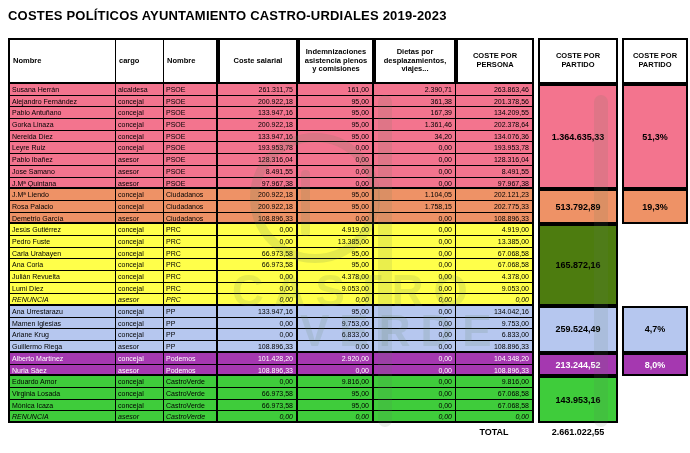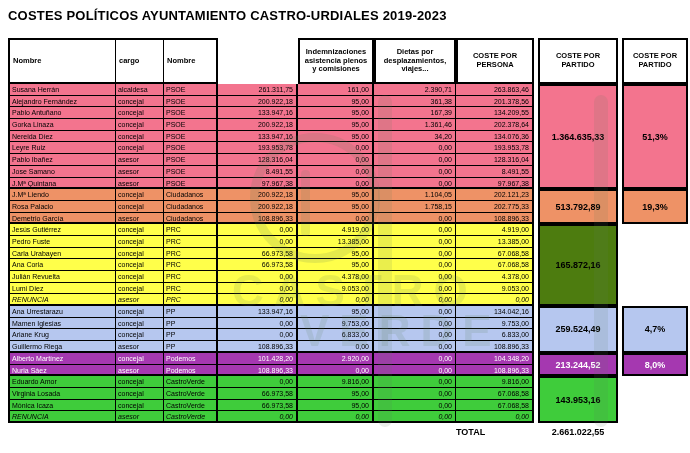--- a/index.html
+++ b/index.html
@@ -27,21 +27,21 @@
   .c4,.c5,.c6,.c7{text-align:right;padding-right:3px;}
   .c4{border-right:2px solid #000;}
   .c5{border-right:2px solid #000;}
   .c6{border-right:1px solid #000;}
   .c7{border-right:2px solid #000;}
   .glast{border-bottom-width:2px;}
   .ital{font-style:italic;}
   .merged{border:2px solid #000;display:flex;align-items:center;justify-content:center;
           font-weight:bold;font-size:9px;overflow:hidden;}
   
-  .ftlabel{grid-column:7;grid-row:31;font-weight:bold;font-size:9px;text-align:left;
+  .ftlabel{grid-column:7;grid-row:31;font-weight:bold;font-size:9px;text-align:center;
            padding:4px 2px 0 0;}
   .ftvalue{grid-column:9;grid-row:31;font-weight:bold;font-size:9px;text-align:center;
            padding-top:4px;white-space:nowrap;}
   
   .wm{position:absolute;left:0;top:0;width:100%;height:100%;pointer-events:none;z-index:5;}
   .wm-circle{position:absolute;left:250px;top:133px;width:112px;height:112px;
              border:9px solid rgba(95,125,90,0.16);border-radius:50%;}
   .wm-stem{position:absolute;left:301px;top:170px;width:9px;height:66px;
            background:rgba(95,125,90,0.14);border-radius:4px;}
   .wm-bar{position:absolute;top:95px;width:14px;height:332px;background:rgba(95,125,90,0.13);
@@ -54,20 +54,21 @@
 </head>
 <body>
 
 <div class="page">
   <div class="title">COSTES POLÍTICOS AYUNTAMIENTO CASTRO-URDIALES 2019-2023</div>
 
   <div class="grid" id="grid">
     <div class="hc hleft h2">cargo</div>
     <div class="hc hleft h1">Nombre</div>
     <div class="hc hleft h3">Nombre</div>
+    <div class="hc h4">Coste salarial</div>
     <div class="hc h5">Indemnizaciones asistencia plenos y comisiones</div>
     <div class="hc h6">Dietas por desplazamientos, viajes...</div>
     <div class="hc h7">COSTE POR PERSONA</div>
     <div class="hc h8">COSTE POR PARTIDO</div>
     <div class="hc h9">COSTE POR PARTIDO</div>
 
     <div class="ftlabel">TOTAL</div>
     <div class="ftvalue">2.661.022,55</div>
   <div class="cell c1" style="grid-area: 2 / 1; background: rgb(243, 116, 142); color: rgb(0, 0, 0);">Susana Herrán</div>
       <div class="cell c2" style="grid-area: 2 / 2; background: rgb(243, 116, 142); color: rgb(0, 0, 0);">alcaldesa</div>

